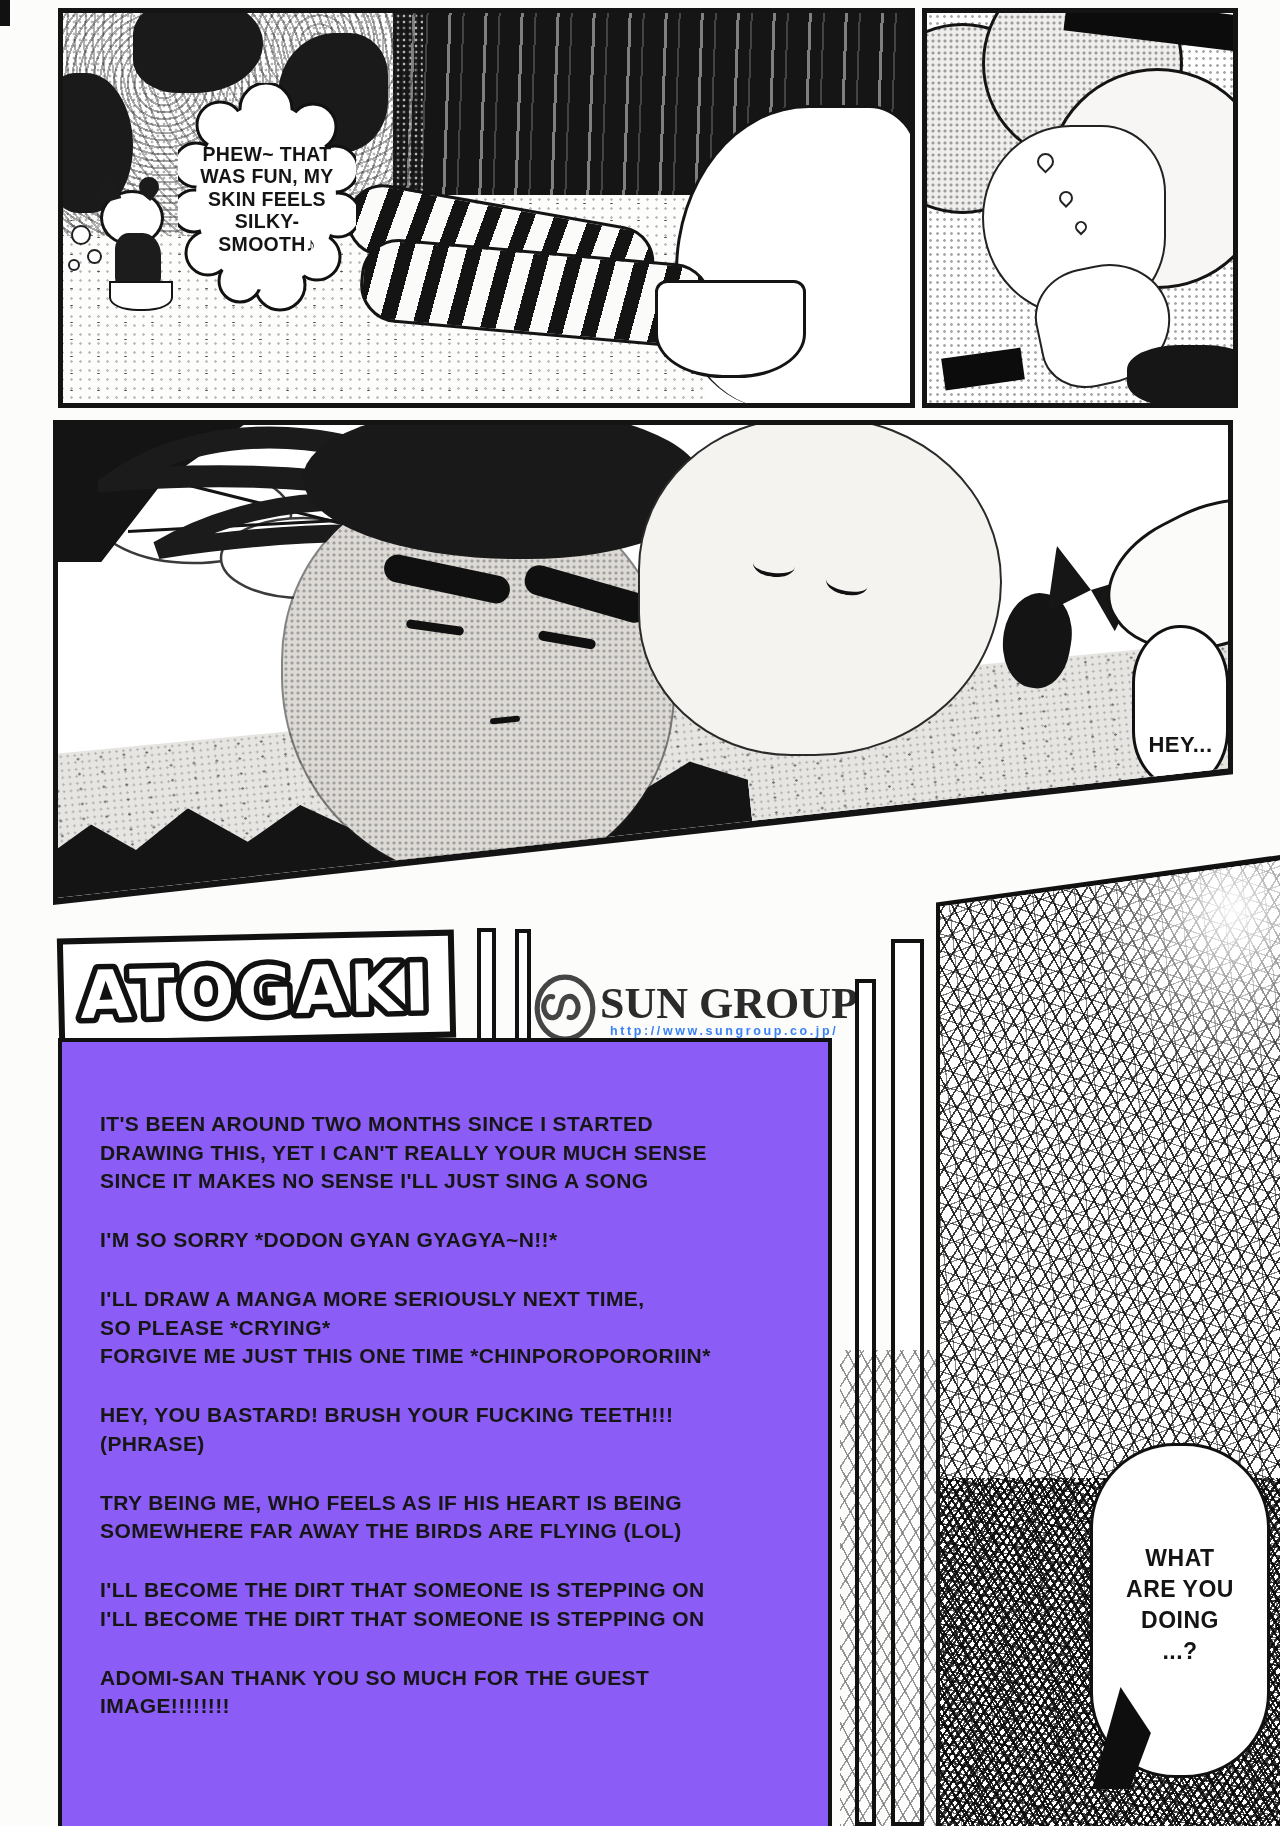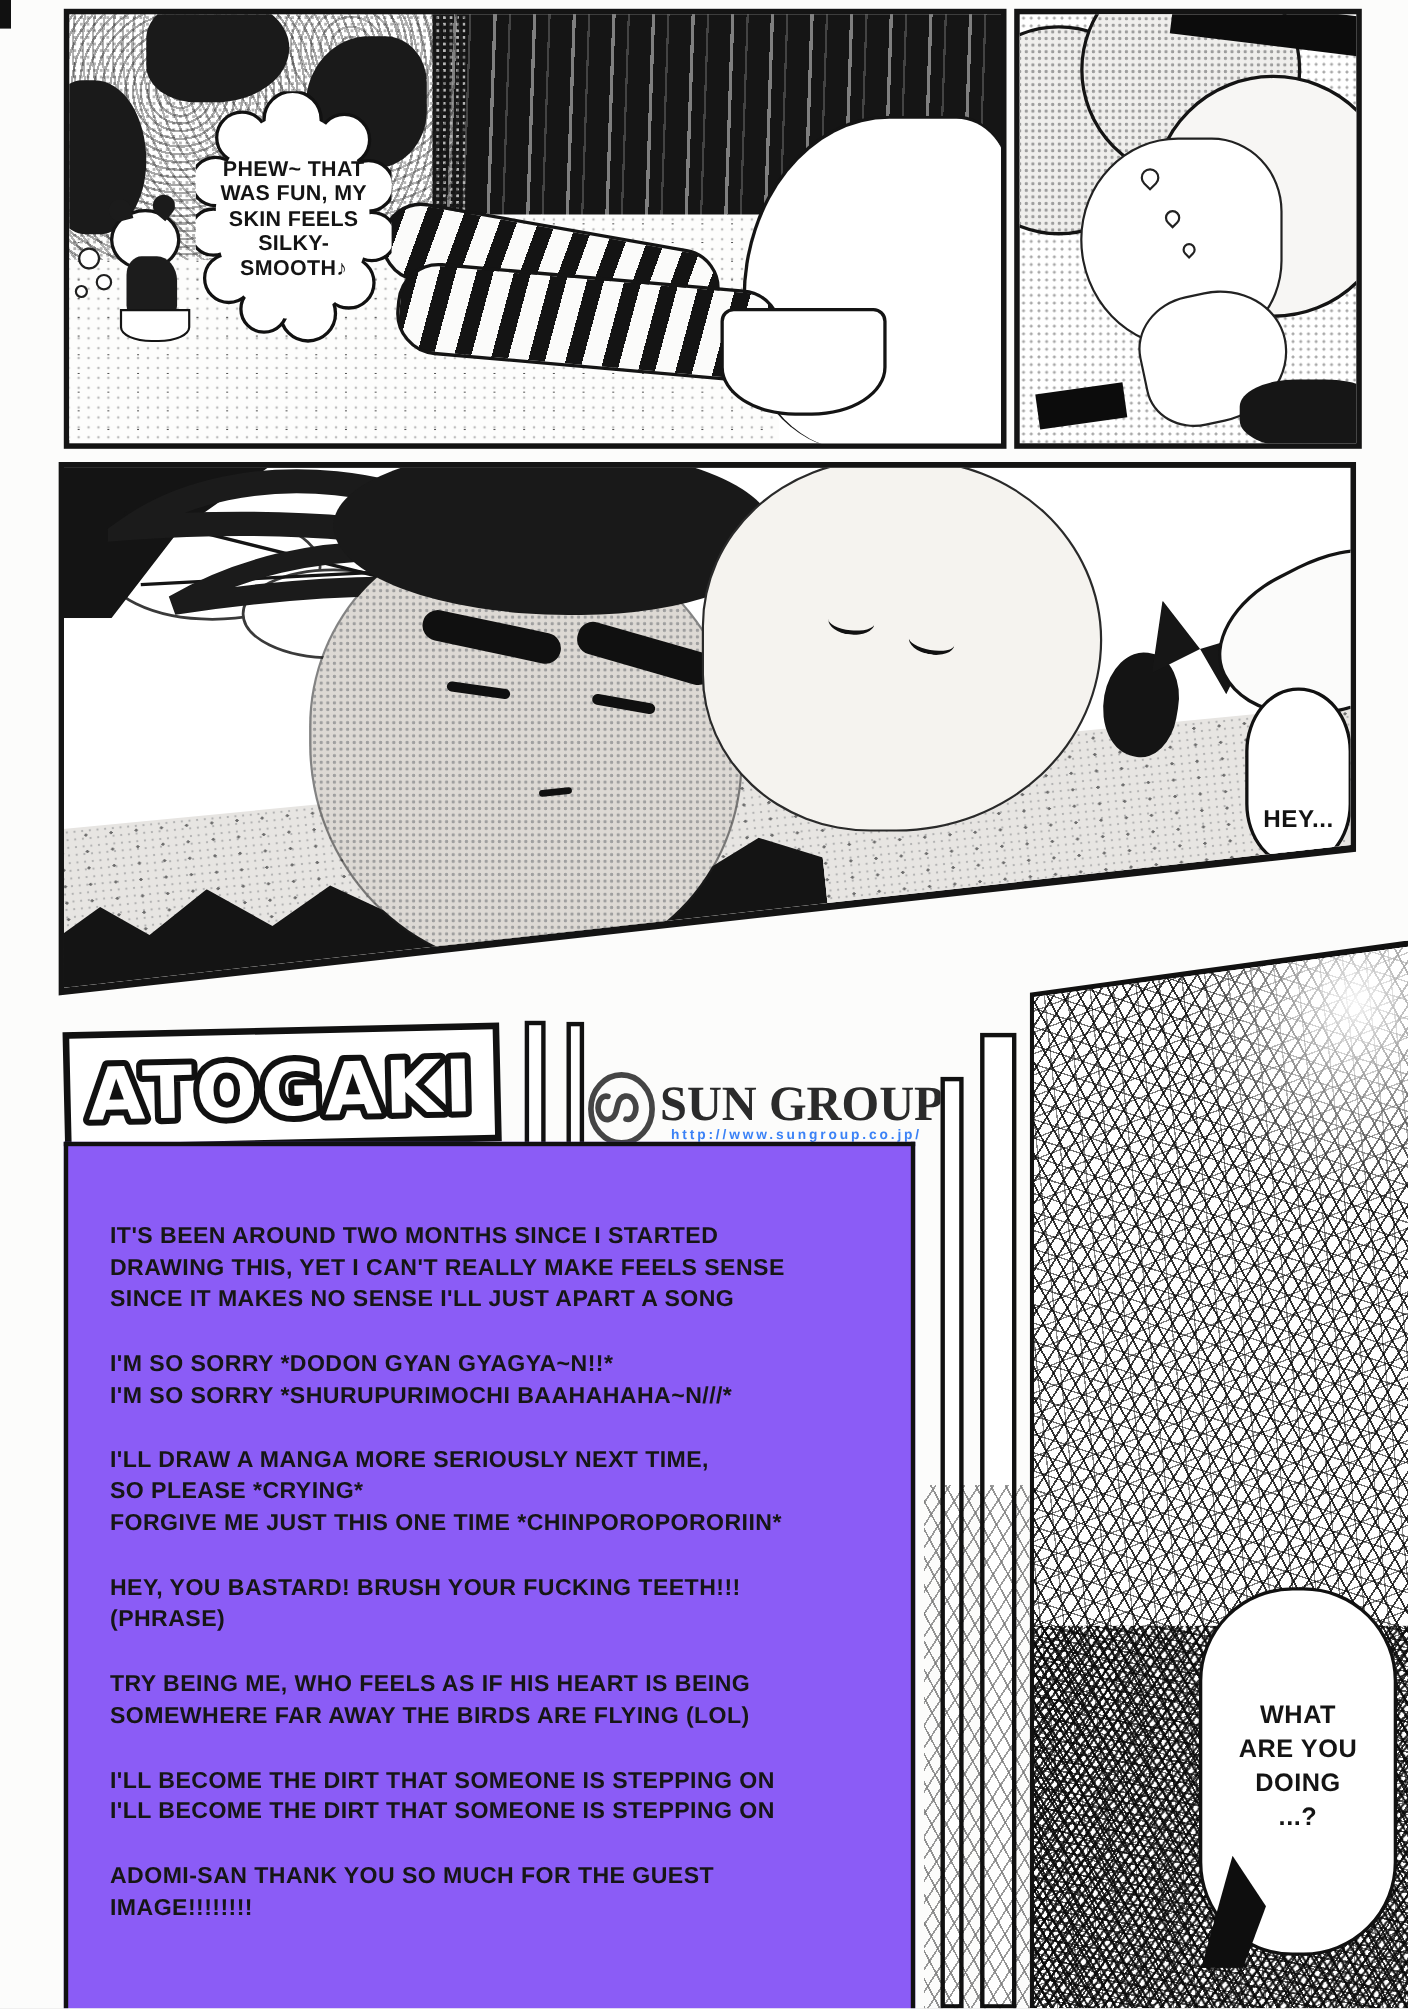--- a/index.html
+++ b/index.html
@@ -233,25 +233,24 @@
       <ellipse cx="33" cy="40" rx="27" ry="30" fill="none" stroke="#454545" stroke-width="5"></ellipse>
       <path d="M44 28 c2 -7 -9 -11 -16 -7 c-7 4 -5 12 2 14 l8 2 c7 2 9 10 2 14 c-7 4 -18 0 -16 -7" fill="none" stroke="#454545" stroke-width="5" stroke-linecap="round" transform="rotate(-90 33 40)"></path>
     </svg>
   </div>
   <div class="abs sun-name">SUN GROUP</div>
   <div class="abs sun-url">http://www.sungroup.co.jp/</div>
 
   <div class="abs aw">
     <div class="aw-text">
       <div class="aw-line">IT'S BEEN AROUND TWO MONTHS SINCE I STARTED</div>
-      <div class="aw-line">DRAWING THIS, YET I CAN'T REALLY MAKE FEELS SENSE</div>
-      <div class="aw-line">SINCE IT MAKES NO SENSE I'LL JUST APART A SONG</div>
+      <div class="aw-line">DRAWING THIS, YET I CAN'T REALLY YOUR MUCH SENSE</div>
+      <div class="aw-line">SINCE IT MAKES NO SENSE I'LL JUST SING A SONG</div>
       <div class="aw-line gap"></div>
       <div class="aw-line">I'M SO SORRY *DODON GYAN GYAGYA~N!!*</div>
-      <div class="aw-line">I'M SO SORRY *SHURUPURIMOCHI BAAHAHAHA~N///*</div>
       <div class="aw-line gap"></div>
       <div class="aw-line">I'LL DRAW A MANGA MORE SERIOUSLY NEXT TIME,</div>
       <div class="aw-line">SO PLEASE *CRYING*</div>
       <div class="aw-line">FORGIVE ME JUST THIS ONE TIME *CHINPOROPORORIIN*</div>
       <div class="aw-line gap"></div>
       <div class="aw-line">HEY, YOU BASTARD! BRUSH YOUR FUCKING TEETH!!!</div>
       <div class="aw-line">(PHRASE)</div>
       <div class="aw-line gap"></div>
       <div class="aw-line">TRY BEING ME, WHO FEELS AS IF HIS HEART IS BEING</div>
       <div class="aw-line">SOMEWHERE FAR AWAY THE BIRDS ARE FLYING (LOL)</div>

